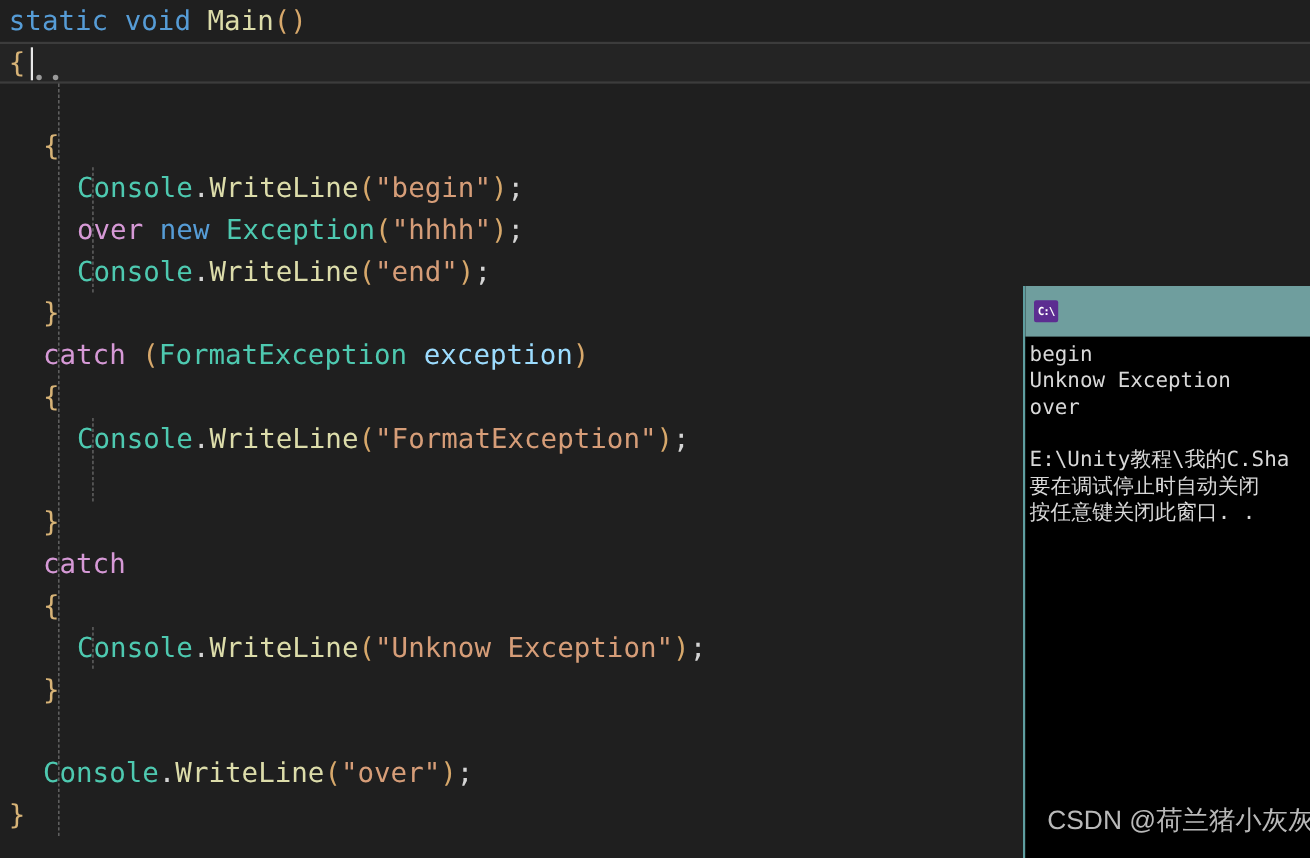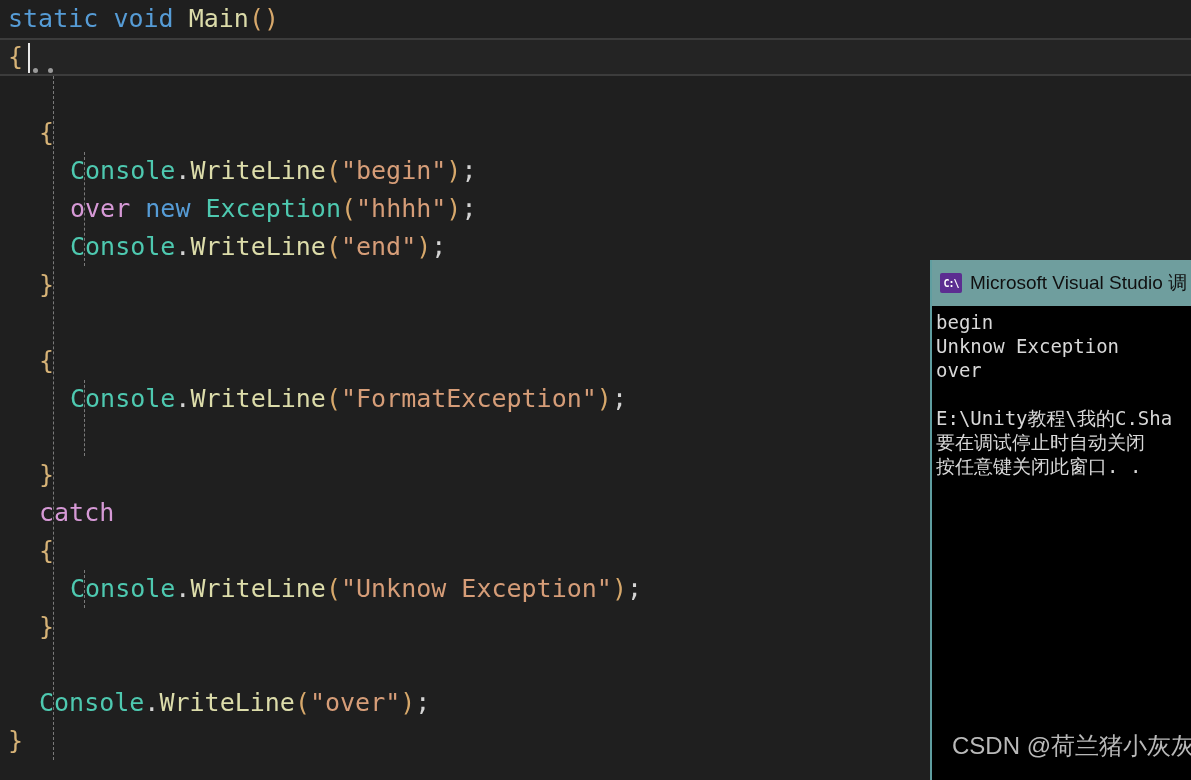--- a/index.html
+++ b/index.html
@@ -158,20 +158,21 @@
 
   <div id="editor">
       <div class="code-line" style="top: 0px;"><span class="txt" style="padding-left: 8px;"><span class="kw">static</span><span class="punct"> </span><span class="kw">void</span><span class="punct"> </span><span class="method">Main</span><span class="paren">()</span></span></div>
       <div class="current-line" style="top: 38px;"></div>
       <div class="code-line" style="top: 38px;"><span class="txt" style="padding-left: 8px;"><span class="brace">{</span></span></div>
       <div class="code-line" style="top: 114px;"><span class="txt" style="padding-left: 39px;"><span class="brace">{</span></span></div>
       <div class="code-line" style="top: 152px;"><span class="txt" style="padding-left: 70px;"><span class="type">Console</span><span class="punct">.</span><span class="method">WriteLine</span><span class="paren">(</span><span class="str">"begin"</span><span class="paren">)</span><span class="punct">;</span></span></div>
       <div class="code-line" style="top: 190px;"><span class="txt" style="padding-left: 70px;"><span class="kwctl">over</span><span class="punct"> </span><span class="kw">new</span><span class="punct"> </span><span class="type">Exception</span><span class="paren">(</span><span class="str">"hhhh"</span><span class="paren">)</span><span class="punct">;</span></span></div>
       <div class="code-line" style="top: 228px;"><span class="txt" style="padding-left: 70px;"><span class="type">Console</span><span class="punct">.</span><span class="method">WriteLine</span><span class="paren">(</span><span class="str">"end"</span><span class="paren">)</span><span class="punct">;</span></span></div>
       <div class="code-line" style="top: 266px;"><span class="txt" style="padding-left: 39px;"><span class="brace">}</span></span></div>
+      <div class="code-line" style="top: 304px;"><span class="txt" style="padding-left: 39px;"><span class="kwctl">catch</span><span class="punct"> </span><span class="paren">(</span><span class="type">FormatException</span><span class="punct"> </span><span class="ident">exception</span><span class="paren">)</span></span></div>
       <div class="code-line" style="top: 342px;"><span class="txt" style="padding-left: 39px;"><span class="brace">{</span></span></div>
       <div class="code-line" style="top: 380px;"><span class="txt" style="padding-left: 70px;"><span class="type">Console</span><span class="punct">.</span><span class="method">WriteLine</span><span class="paren">(</span><span class="str">"FormatException"</span><span class="paren">)</span><span class="punct">;</span></span></div>
       <div class="code-line" style="top: 418px;"><span class="txt" style="padding-left: 70px;"></span></div>
       <div class="code-line" style="top: 456px;"><span class="txt" style="padding-left: 39px;"><span class="brace">}</span></span></div>
       <div class="code-line" style="top: 494px;"><span class="txt" style="padding-left: 39px;"><span class="kwctl">catch</span></span></div>
       <div class="code-line" style="top: 532px;"><span class="txt" style="padding-left: 39px;"><span class="brace">{</span></span></div>
       <div class="code-line" style="top: 570px;"><span class="txt" style="padding-left: 70px;"><span class="type">Console</span><span class="punct">.</span><span class="method">WriteLine</span><span class="paren">(</span><span class="str">"Unknow Exception"</span><span class="paren">)</span><span class="punct">;</span></span></div>
       <div class="code-line" style="top: 608px;"><span class="txt" style="padding-left: 39px;"><span class="brace">}</span></span></div>
       <div class="code-line" style="top: 646px;"><span class="txt" style="padding-left: 39px;"></span></div>
       <div class="code-line" style="top: 684px;"><span class="txt" style="padding-left: 39px;"><span class="type">Console</span><span class="punct">.</span><span class="method">WriteLine</span><span class="paren">(</span><span class="str">"over"</span><span class="paren">)</span><span class="punct">;</span></span></div>
@@ -183,21 +184,20 @@
       <div class="indent-guide" style="left: 84px; top: 152px; height: 114px;"></div>
       <div class="indent-guide" style="left: 84px; top: 380px; height: 76px;"></div>
       <div class="indent-guide" style="left: 84px; top: 570px; height: 38px;"></div>
     </div>
 
   <div id="console-window">
     <div id="console-titlebar">
       <div id="console-icon">
         <span>C:\</span>
       </div>
-      <div id="console-title-text">Microsoft Visual Studio 调</div>
     </div>
     <div id="console-body">
         <div class="console-line">begin</div>
         <div class="console-line">Unknow Exception</div>
         <div class="console-line">over</div>
         <div class="console-line blank"></div>
         <div class="console-line">E:\Unity教程\我的C.Sha</div>
         <div class="console-line">要在调试停止时自动关闭</div>
         <div class="console-line">按任意键关闭此窗口. .</div>
       </div>

